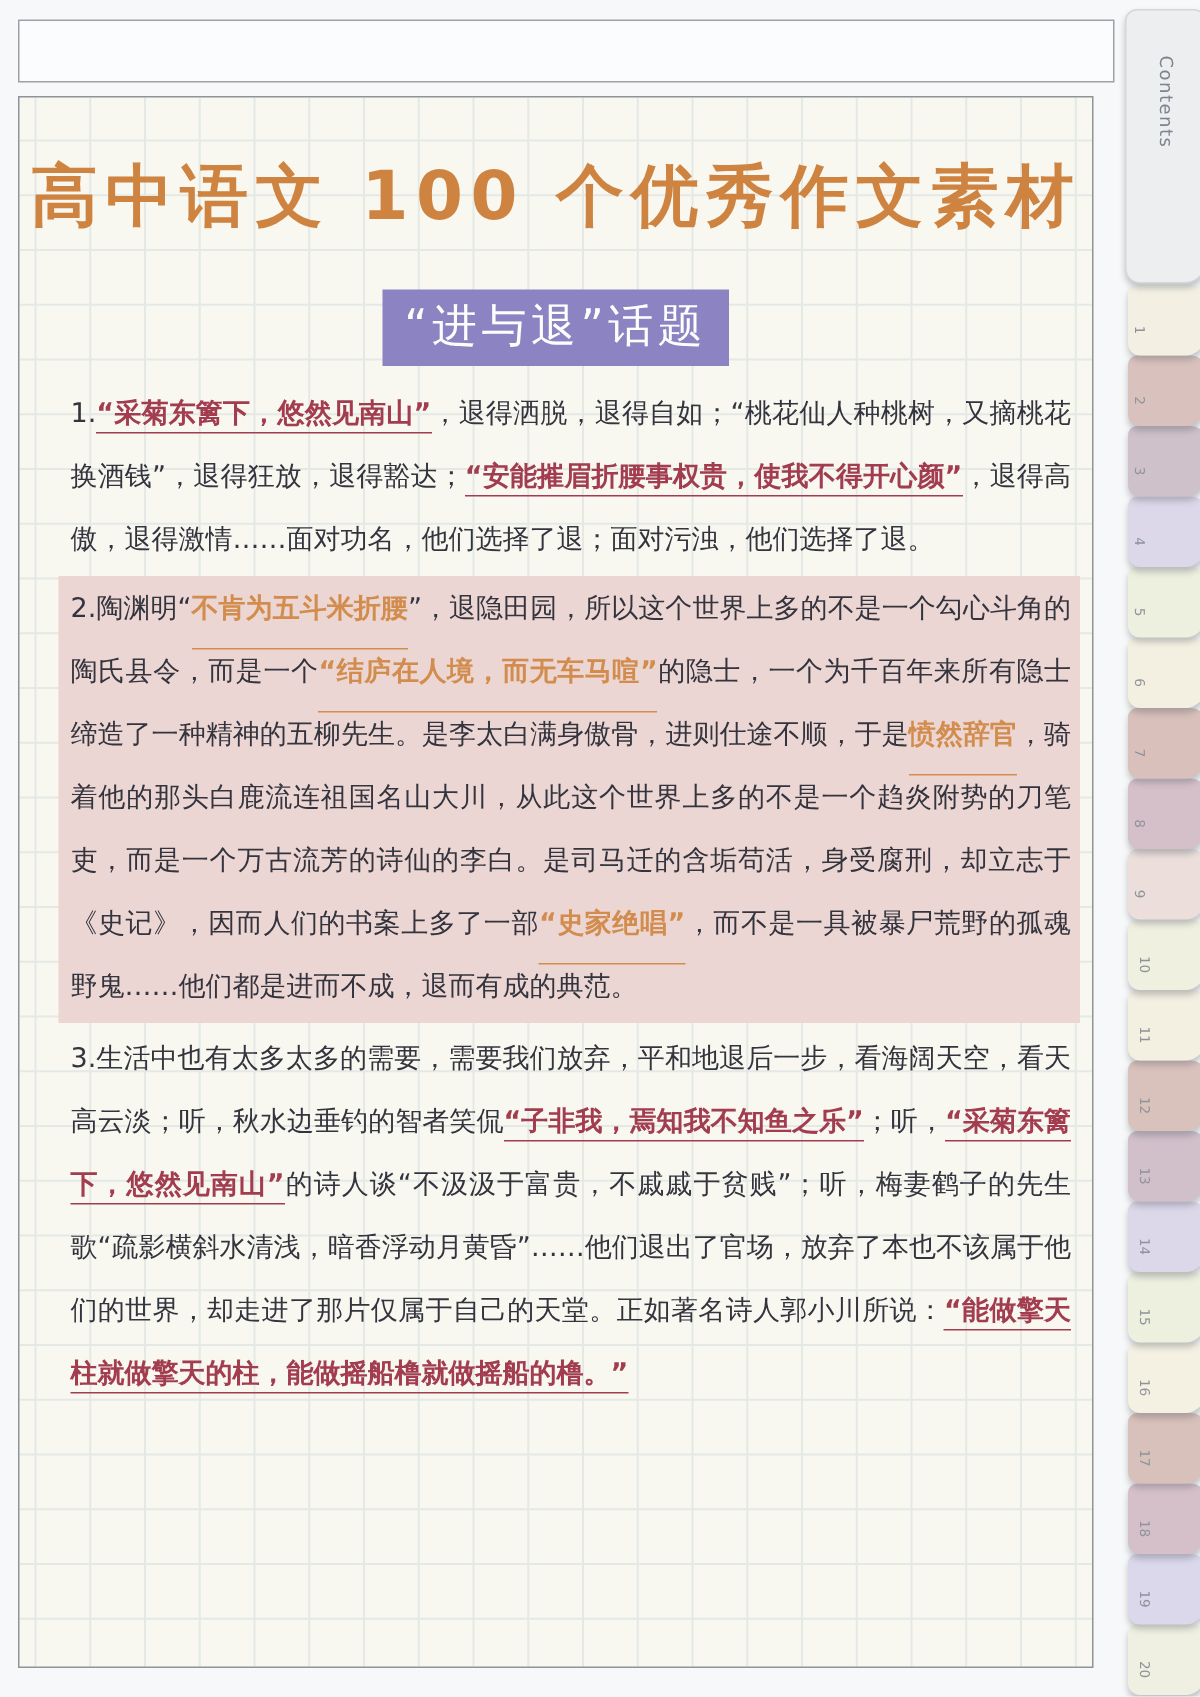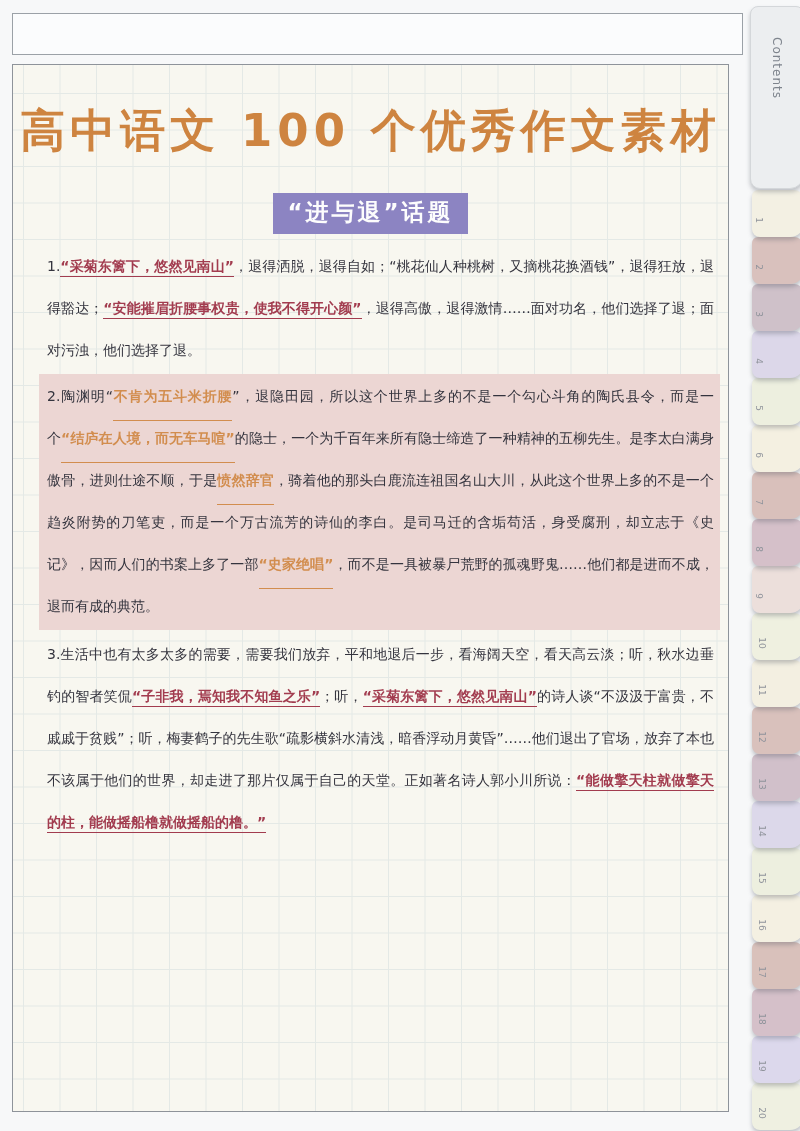--- a/index.html
+++ b/index.html
@@ -30,28 +30,28 @@
     font-size:45px;
     font-weight:bold;
     letter-spacing:5px;
     color:#ce8440;
   }
   .badge-row { text-align:center; margin-top:32px; }
   .topic-badge {
     display:inline-block;
     background:#8c84c2;
     color:#fdfdfd;
-    font-size:23px;
-    font-weight:bold;
+    font-size:30px;
+    font-weight:normal;
     letter-spacing:3px;
     padding:4px 14px 6px 14px;
   }
   .paragraphs {
     margin:11px 14px 0 34px;
-    font-size:14px;
+    font-size:18px;
     line-height:42px;
     color:#34343e;
     text-align:justify;
   }
   .para { margin-bottom:3px; }
   .para.highlight {
     background:#ecd6d3;
     box-shadow:-8px 0 0 #ecd6d3, 6px 0 0 #ecd6d3;
     padding:1px 0 3px 0;
   }

